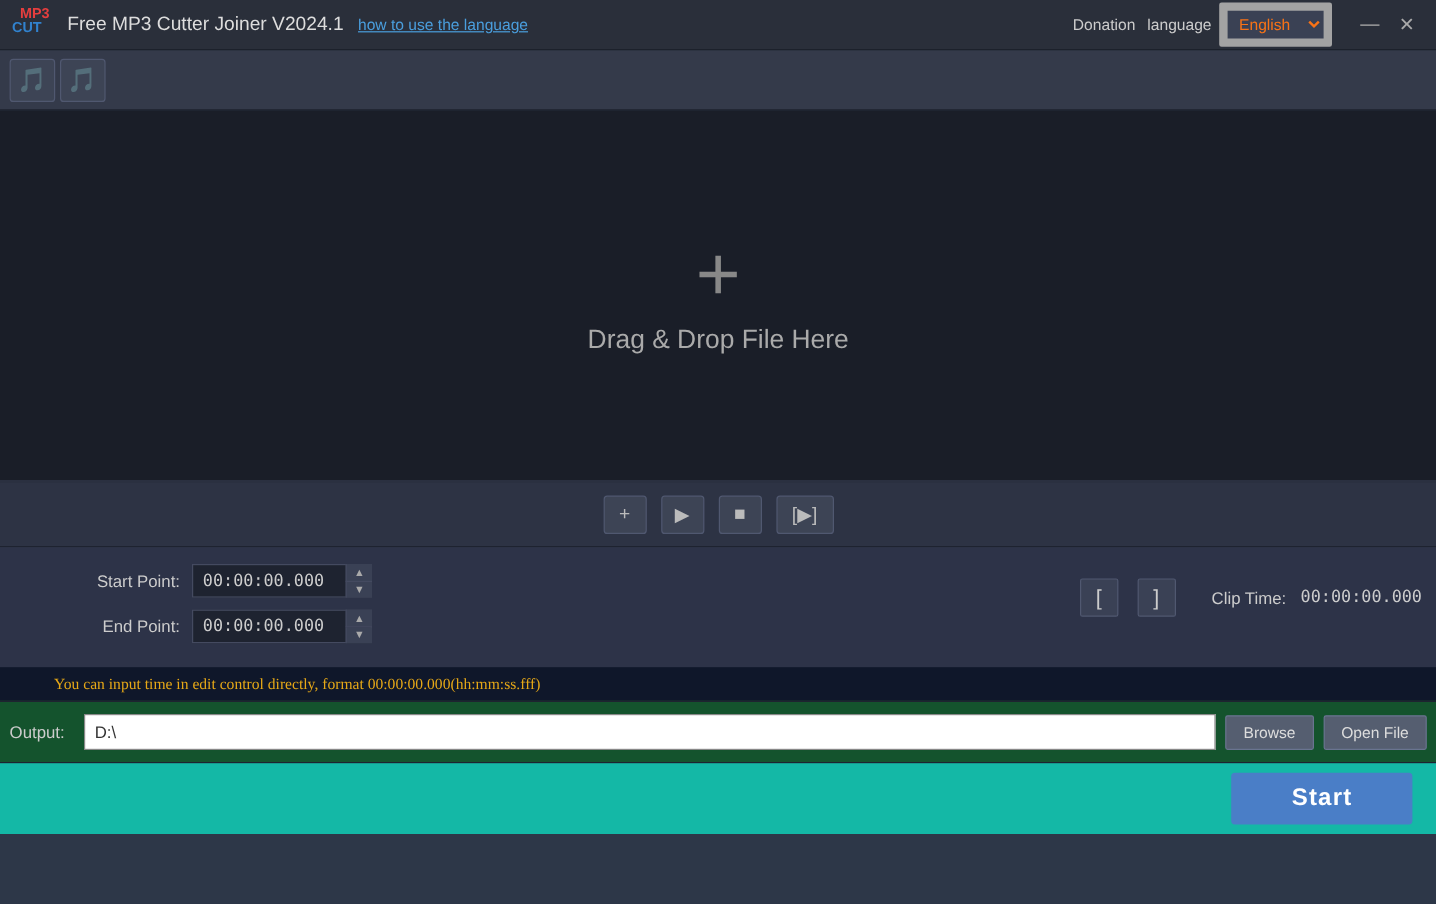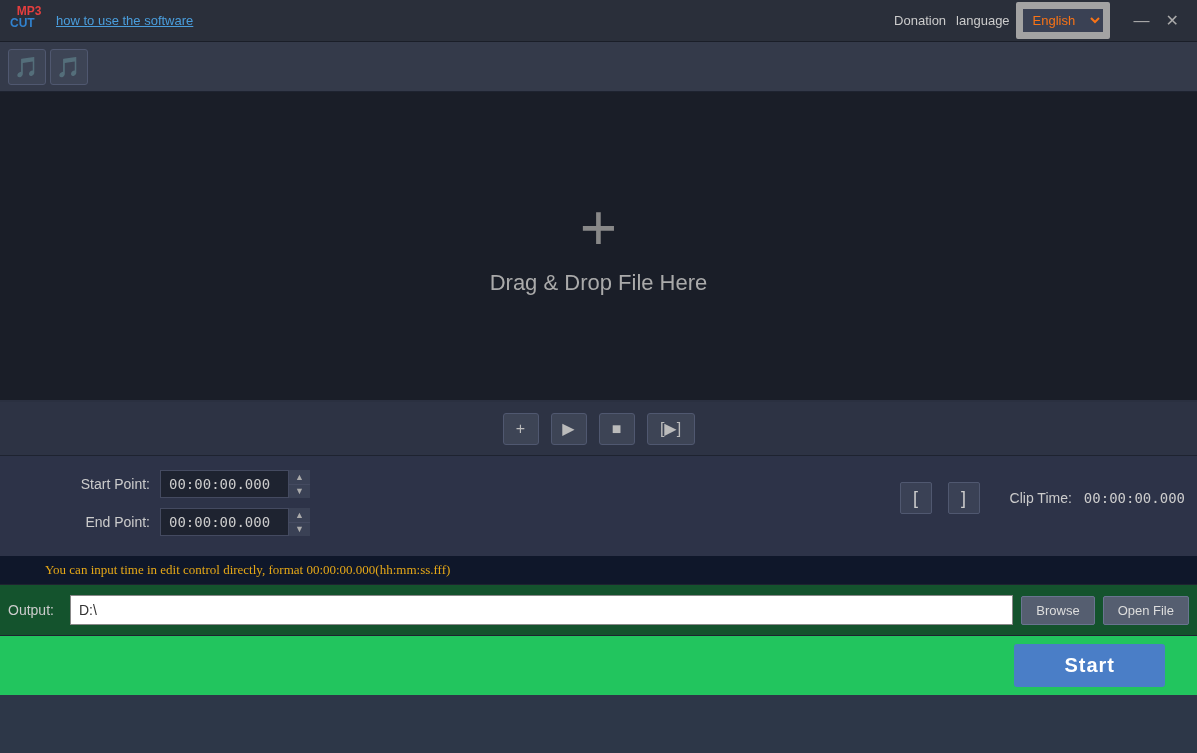--- a/index.html
+++ b/index.html
@@ -298,24 +298,24 @@
       color: #ddd;
       font-size: 13px;
       padding: 6px 14px;
       cursor: pointer;
       white-space: nowrap;
       border-radius: 2px;
     }
 
     
     #bottom-bar {
-      background: #22c55e;
+      background: #14b8a6;
       display: flex;
       justify-content: flex-end;
-      padding: 8px 32px;
+      padding: 8px 20px;
       border-top: 1px solid #1e2330;
     }
 
     #start-btn {
       background: #4a7ec7;
       border: none;
       color: #fff;
       font-size: 20px;
       font-weight: bold;
       padding: 10px 50px;
@@ -338,21 +338,22 @@
     }
   </style>
 </head>
 <body>
 
 <div id="title-bar">
   <div id="app-logo">
     <div class="logo-mp3">MP3</div>
     <div class="logo-cut">CUT</div>
   </div>
-  <span id="how-to-link">how to use the software</span>
+  <span id="app-title">Free MP3 Cutter Joiner V2024.1</span>
+  <span id="how-to-link">how to use the language</span>
   <span id="donation-link">Donation</span>
   <span id="language-label">language</span>
   <select id="language-select">
     <option>English</option>
     <option>Chinese</option>
     <option>Spanish</option>
     <option>French</option>
     <option>German</option>
   </select>
   <button id="minimize-btn">—</button>

